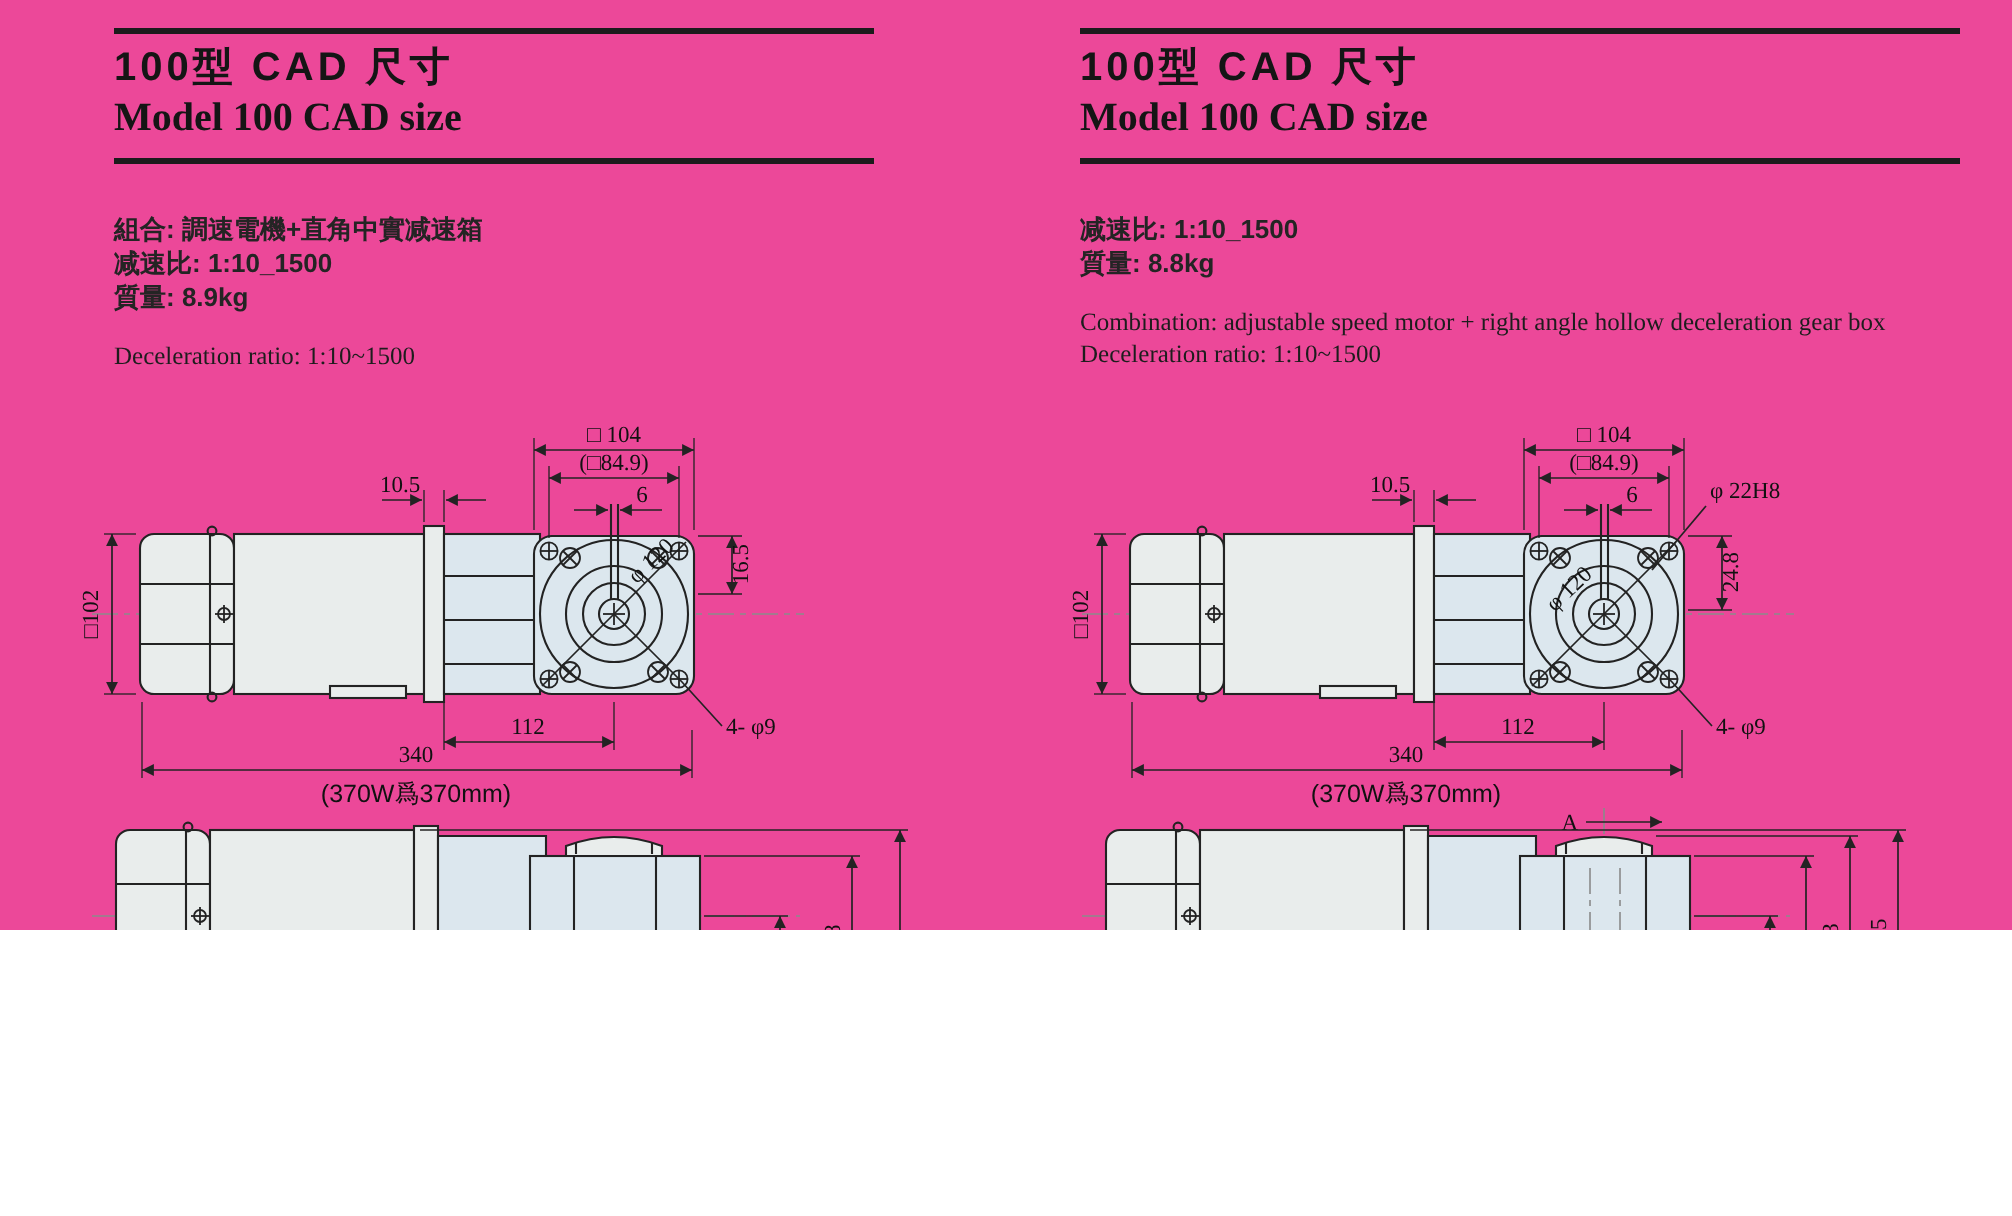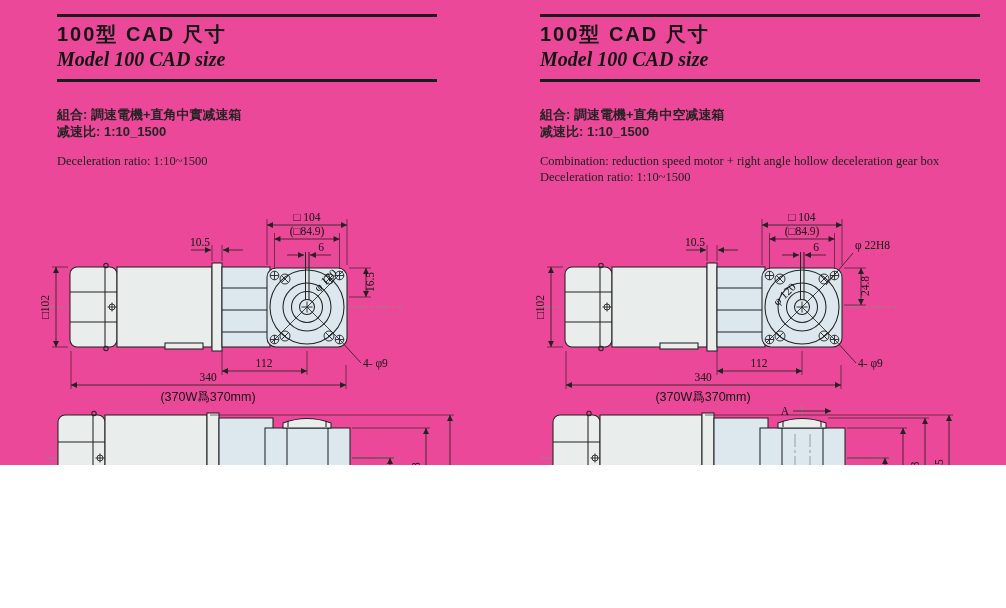--- a/index.html
+++ b/index.html
@@ -5,21 +5,21 @@
   html,body{margin:0;padding:0;background:#fff;}
   .page{position:relative;width:1006px;height:465px;background:#ec4899;overflow:hidden;
         font-family:"Liberation Sans",sans-serif;padding-left:12px;}
   .hdr{position:absolute;top:14px;}
   .hdr-left{left:57px;width:380px;}
   .hdr-right{left:540px;width:440px;}
   .bar{height:3px;background:#1b1b1b;}
   .tcn{font-family:"Liberation Sans",sans-serif;font-weight:700;font-size:20px;color:#151515;
        margin:5px 0 0 0;letter-spacing:2px;line-height:25px;}
   .ten{font-family:"Liberation Serif",serif;font-weight:600;font-size:20px;color:#151515;
-       margin:0 0 7px 0;line-height:25px;font-style:italic;}
+       margin:0 0 7px 0;line-height:25px;}
   .scn{margin-top:24px;}
   .scn div{font-family:"Liberation Sans",sans-serif;font-weight:700;font-size:13px;color:#242424;line-height:17px;}
   .sen{margin-top:13px;}
   .sen div{font-family:"Liberation Serif",serif;font-size:12.5px;color:#1d1d1d;line-height:16px;}
   svg.drw{position:absolute;}
   .ln{stroke:#232323;stroke-width:1.05;fill:none;}
   .fa{fill:#e9edec;stroke:#232323;stroke-width:1.05;}
   .fb{fill:#dce7ee;stroke:#232323;stroke-width:1.05;}
   .cl{stroke:#8a8a8a;stroke-width:0.8;fill:none;stroke-dasharray:13 3 3 3;}
   .dim{stroke:#232323;stroke-width:0.85;fill:none;}
@@ -34,37 +34,38 @@
 <div class="page">
 
   <div class="hdr hdr-left">
     <div class="bar"></div>
     <div class="tcn">100型  CAD 尺寸</div>
     <div class="ten">Model 100  CAD size</div>
     <div class="bar"></div>
     <div class="scn">
       <div>組合: 調速電機+直角中實减速箱</div>
       <div>减速比: 1:10_1500</div>
+      <div>質量: 8.9kg</div>
     </div>
     <div class="sen">
       <div>Deceleration ratio: 1:10~1500</div>
     </div>
   </div>
 
   <div class="hdr hdr-right">
     <div class="bar"></div>
     <div class="tcn">100型  CAD 尺寸</div>
     <div class="ten">Model 100  CAD size</div>
     <div class="bar"></div>
     <div class="scn">
-      <div>組合: 調速電機+直角中空减速箱</div>
       <div>减速比: 1:10_1500</div>
+      <div>質量: 8.8kg</div>
     </div>
     <div class="sen">
-      <div>Combination: reduction speed motor + right angle hollow deceleration gear box</div>
+      <div>Combination: adjustable speed motor + right angle hollow deceleration gear box</div>
       <div>Deceleration ratio: 1:10~1500</div>
     </div>
   </div>
 
   <svg class="drw" style="left:40px;top:205px" width="470" height="200" viewBox="0 0 470 200">
     <defs>
       <marker id="aTL" viewBox="0 0 10 10" refX="10" refY="5" markerWidth="9" markerHeight="7" orient="auto-start-reverse">
         <path d="M0,0L10,5L0,10z" fill="#232323"></path>
         </marker>
       <g id="sA_TL" class="scr">

